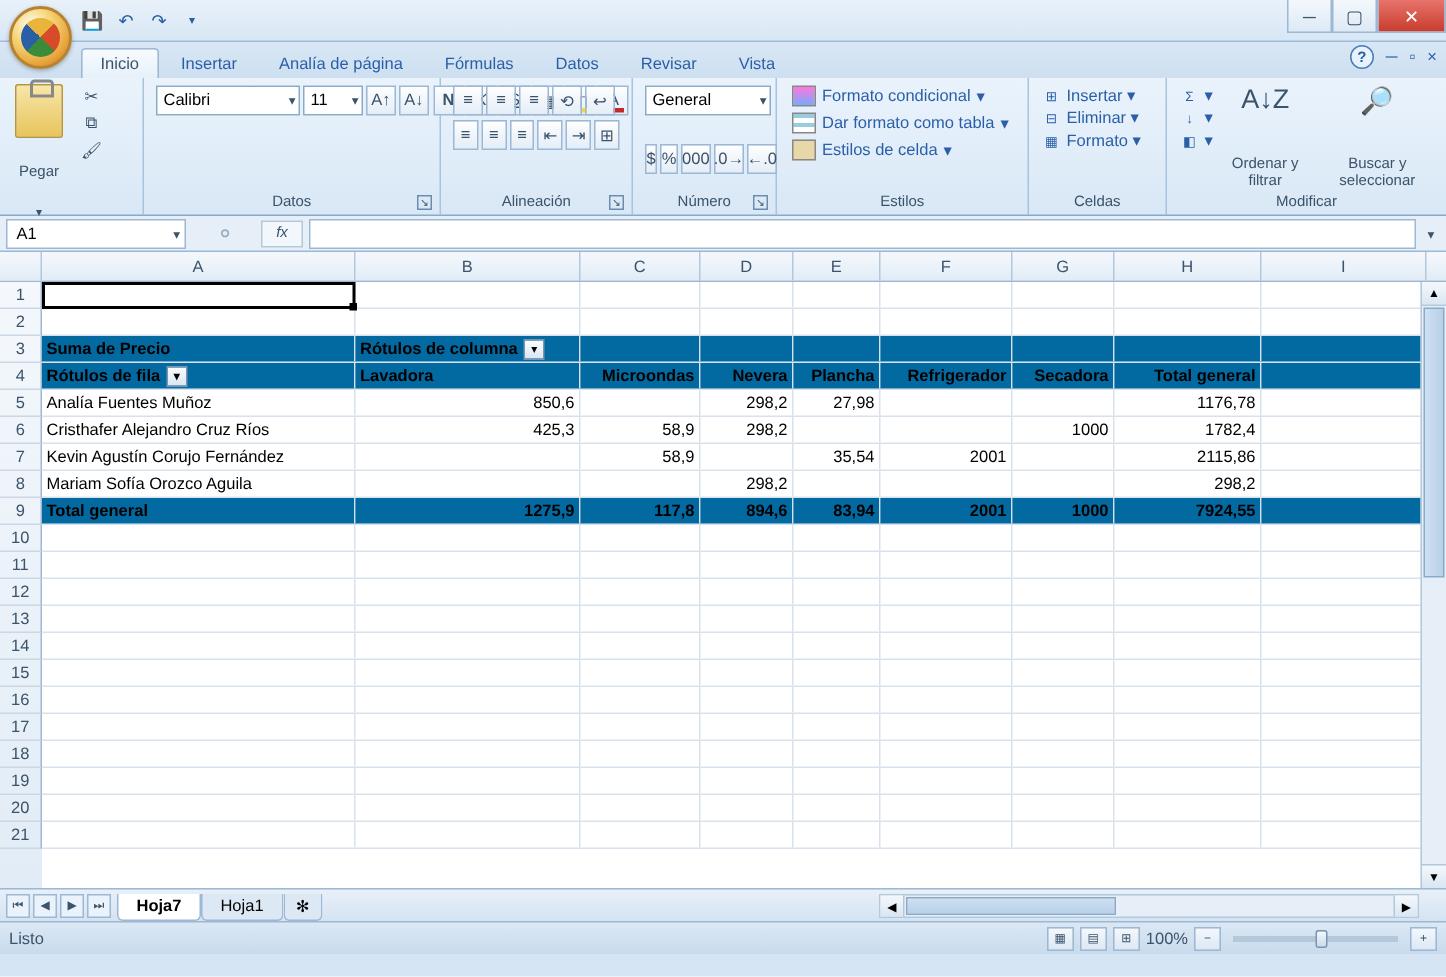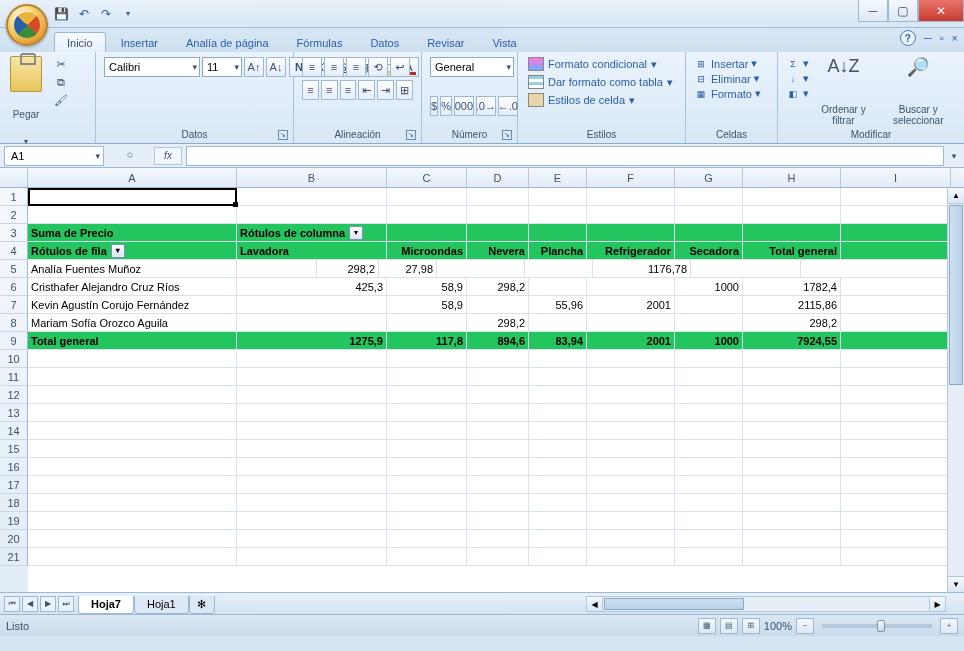--- a/index.html
+++ b/index.html
@@ -60,41 +60,41 @@
 .styles-row { display: flex; align-items: center; gap: 4px; white-space: nowrap; }
 .style-swatch { width: 16px; height: 14px; border: 1px solid #888; }
 
 
 .cellmod-stack { display: flex; flex-direction: column; gap: 2px; padding: 3px 4px 0; font-size: 11px; color: #2a5fa8; }
 .cm-row { display: flex; align-items: center; gap: 3px; white-space: nowrap; }
 .cm-pre { width: 14px; height: 12px; display: inline-flex; align-items: center; justify-content: center; font-size: 9px; }
 
 
 .fbar { height: 24px; background: #e6eef7; border-bottom: 1px solid #9db8d4; display: flex; align-items: center; }
-.name-box { width: 100px; height: 20px; margin-left: 4px; border: 1px solid #9db8d4; background: #fff; display: flex; align-items: center; padding: 0 14px 0 6px; font-size: 11px; position: relative; }
+.name-box { width: 120px; height: 20px; margin-left: 4px; border: 1px solid #9db8d4; background: #fff; display: flex; align-items: center; padding: 0 14px 0 6px; font-size: 11px; position: relative; }
 .name-box::after { content: "▾"; position: absolute; right: 3px; font-size: 9px; color: #3b536b; }
 .fx-area { display: flex; align-items: center; gap: 4px; margin-left: 6px; flex: 1; }
 .fx-btn { width: 28px; height: 18px; border: 1px solid #b4c8dc; background: #f2f7fc; font-size: 10px; font-style: italic; color: #3b536b; display: flex; align-items: center; justify-content: center; }
 .formula-input { flex: 1; height: 20px; border: 1px solid #9db8d4; background: #fff; margin-right: 20px; }
 .fbar-expand { width: 16px; height: 16px; position: absolute; right: 2px; font-size: 9px; color: #3b536b; display: flex; align-items: center; justify-content: center; }
 
 
 .grid-wrap { height: 424px; display: flex; flex-direction: column; background: #fff; }
 .col-headers { height: 20px; display: flex; background: linear-gradient(#f4f8fc, #e2ecf6); border-bottom: 1px solid #9db8d4; }
 .corner { width: 28px; border-right: 1px solid #b4c8dc; background: linear-gradient(#f4f8fc,#e2ecf6); }
 .ch { border-right: 1px solid #b4c8dc; font-size: 11px; color: #3b536b; display: flex; align-items: center; justify-content: center; }
 .grid-body { flex: 1; display: flex; overflow: hidden; }
 .row-headers { width: 28px; background: linear-gradient(#f4f8fc,#e2ecf6); }
 .rh { height: 18px; border-bottom: 1px solid #cad8e6; border-right: 1px solid #9db8d4; font-size: 11px; color: #3b536b; display: flex; align-items: center; justify-content: center; }
 .cells { flex: 1; position: relative; }
 .row { height: 18px; display: flex; border-bottom: 1px solid #d8e2ec; }
 .cell { border-right: 1px solid #d8e2ec; font-size: 11px; padding: 0 3px; display: flex; align-items: center; overflow: hidden; white-space: nowrap; }
 .cell.num { justify-content: flex-end; }
 .cw-A{width:209px}.cw-B{width:150px}.cw-C{width:80px}.cw-D{width:62px}.cw-E{width:58px}.cw-F{width:88px}.cw-G{width:68px}.cw-H{width:98px}.cw-I{width:110px}
-.row.shade .cell { background: #22c55e; }
+.row.shade .cell { background: #0369a1; }
 .row.bold .cell { font-weight: bold; }
 .active-cell { position: absolute; left: 0; top: 0; width: 209px; height: 18px; border: 2px solid #000; pointer-events: none; }
 .active-cell::after { content: ""; position: absolute; right: -3px; bottom: -3px; width: 5px; height: 5px; background: #000; }
 .filter-btn { width: 14px; height: 14px; border: 1px solid #7a94b0; background: linear-gradient(#fafcfe,#dae6f2); font-size: 8px; display: inline-flex; align-items: center; justify-content: center; margin-left: 4px; }
 
 
 .sheet-bar { height: 22px; background: linear-gradient(#e8f0f9,#d4e3f2); border-top: 1px solid #9db8d4; display: flex; align-items: center; position: relative; }
 .sheet-nav { display: flex; gap: 2px; padding: 0 4px; }
 .snav { width: 16px; height: 16px; border: 1px solid #9db8d4; background: #eaf2fb; font-size: 8px; display: flex; align-items: center; justify-content: center; color: #3b536b; }
 .sheet-tab { height: 18px; padding: 0 12px; font-size: 11px; border: 1px solid #9db8d4; border-top: none; background: #dce8f4; display: flex; align-items: center; border-radius: 0 0 4px 4px; margin-top: 2px; }
@@ -354,20 +354,21 @@
             <div class="cell cw-C num">Microondas</div>
             <div class="cell cw-D num">Nevera</div>
             <div class="cell cw-E num">Plancha</div>
             <div class="cell cw-F num">Refrigerador</div>
             <div class="cell cw-G num">Secadora</div>
             <div class="cell cw-H num">Total general</div>
             <div class="cell cw-I"></div>
           </div>
           <div class="row">
             <div class="cell cw-A">Analía Fuentes Muñoz</div>
+            <div class="cell cw-B num">850,6</div>
             <div class="cell cw-C num"></div>
             <div class="cell cw-D num">298,2</div>
             <div class="cell cw-E num">27,98</div>
             <div class="cell cw-F num"></div>
             <div class="cell cw-G num"></div>
             <div class="cell cw-H num">1176,78</div>
             <div class="cell cw-I"></div>
           </div>
           <div class="row">
             <div class="cell cw-A">Cristhafer Alejandro Cruz Ríos</div>
@@ -378,21 +379,21 @@
             <div class="cell cw-F num"></div>
             <div class="cell cw-G num">1000</div>
             <div class="cell cw-H num">1782,4</div>
             <div class="cell cw-I"></div>
           </div>
           <div class="row">
             <div class="cell cw-A">Kevin Agustín Corujo Fernández</div>
             <div class="cell cw-B num"></div>
             <div class="cell cw-C num">58,9</div>
             <div class="cell cw-D num"></div>
-            <div class="cell cw-E num">55,96</div>
+            <div class="cell cw-E num">35,54</div>
             <div class="cell cw-F num">2001</div>
             <div class="cell cw-G num"></div>
             <div class="cell cw-H num">2115,86</div>
             <div class="cell cw-I"></div>
           </div>
           <div class="row">
             <div class="cell cw-A">Mariam Sofía Orozco Aguila</div>
             <div class="cell cw-B num"></div>
             <div class="cell cw-C num"></div>
             <div class="cell cw-D num">298,2</div>

